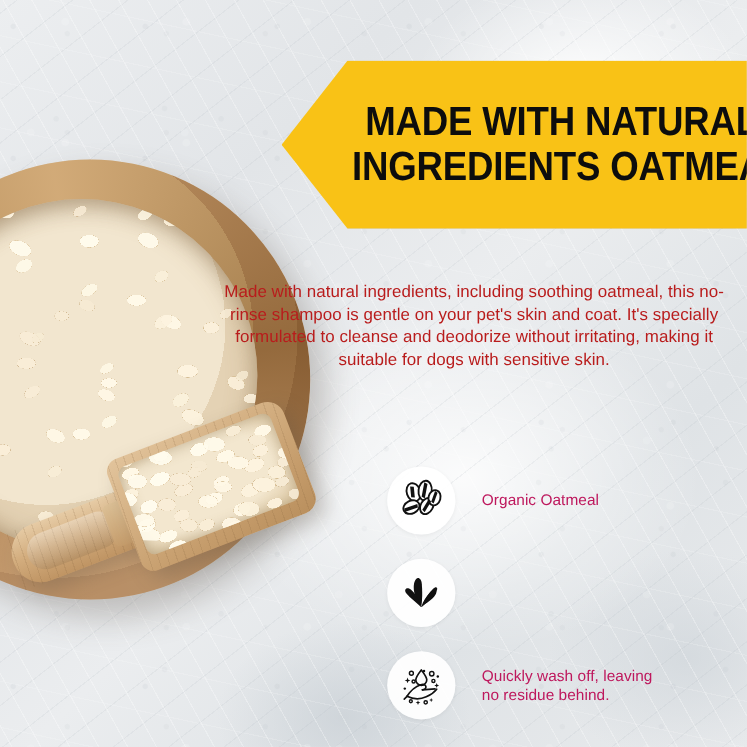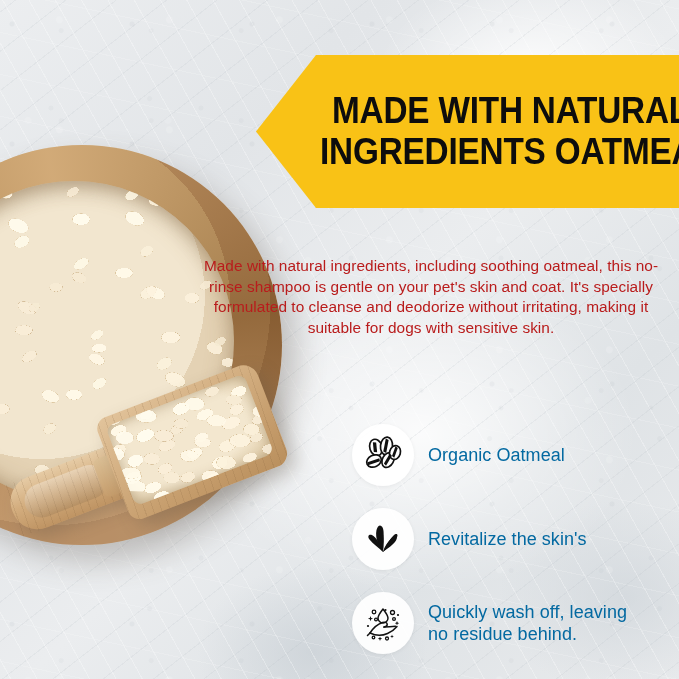--- a/index.html
+++ b/index.html
@@ -175,22 +175,22 @@
   
   .features{position:absolute;left:352px;top:424px;width:310px;}
   .feature{display:flex;align-items:center;margin-bottom:22px;}
   .feat-icon{
     flex:0 0 auto;width:62px;height:62px;border-radius:50%;
     background:rgba(255,255,255,.93);
     display:flex;align-items:center;justify-content:center;
     box-shadow:0 1px 4px rgba(0,0,0,.06);
   }
   .feat-text{
-    margin-left:14px;color:#0369a1;
-    font-size:18px;line-height:1.24;letter-spacing:.05px;
+    margin-left:24px;color:#be185d;
+    font-size:14px;line-height:1.24;letter-spacing:.05px;
   }
   .feat-text .ln{display:block;}
 </style>
 </head>
 <body>
 
 <div class="canvas">
 
   <div class="bg-stone"></div>
   <div class="bg-veins"></div>
@@ -261,21 +261,20 @@
         <svg width="42" height="42" viewBox="0 0 42 42" aria-hidden="true">
           <g fill="#111">
             <path d="M21 34 C16 27 13 20 14.5 12 C16.5 5 21 7 21.5 13 C22 20 22 27 21 34 Z"></path>
             <path d="M21 34 C16.5 29.5 11 26 7.5 21.5 C4.5 17.5 8 15 11.5 18 C16 21.8 19 28 21 34 Z"></path>
             <path d="M21 34 C25.5 30 31 27.5 34 22.5 C36.5 18 32.5 16.5 29.5 20 C25.5 24.3 22.5 28.5 21 34 Z"></path>
             <path d="M21 34 C24 28 27 22 31.5 17.5 C35.5 13.8 37 17.5 33.5 21.5 C29.5 26 25 30.5 21 34 Z"></path>
           </g>
         </svg>
       </div>
       <div class="feat-text">
-        <span class="ln">Revitalize the skin's</span>
       </div>
     </div>
 
     <div class="feature">
       <div class="feat-icon">
         <svg width="44" height="44" viewBox="0 0 44 44" aria-hidden="true">
           <g fill="none" stroke="#111" stroke-width="1.5" stroke-linecap="round" stroke-linejoin="round">
             <path d="M22 8 C25.5 12.5 27 14.8 27 17 a5 5 0 0 1 -10 0 C17 14.8 18.5 12.5 22 8 Z"></path>
             <path d="M9 32 C12.5 26.5 17 23 21.5 21.5 C24 20.7 26 21.5 26.2 23.2 C26.4 24.8 25 25.8 23 26.1"></path>
             <path d="M9 32 C14 34.5 21 35 26.5 32.5 C30.5 30.7 34 28 36 25.5"></path>

